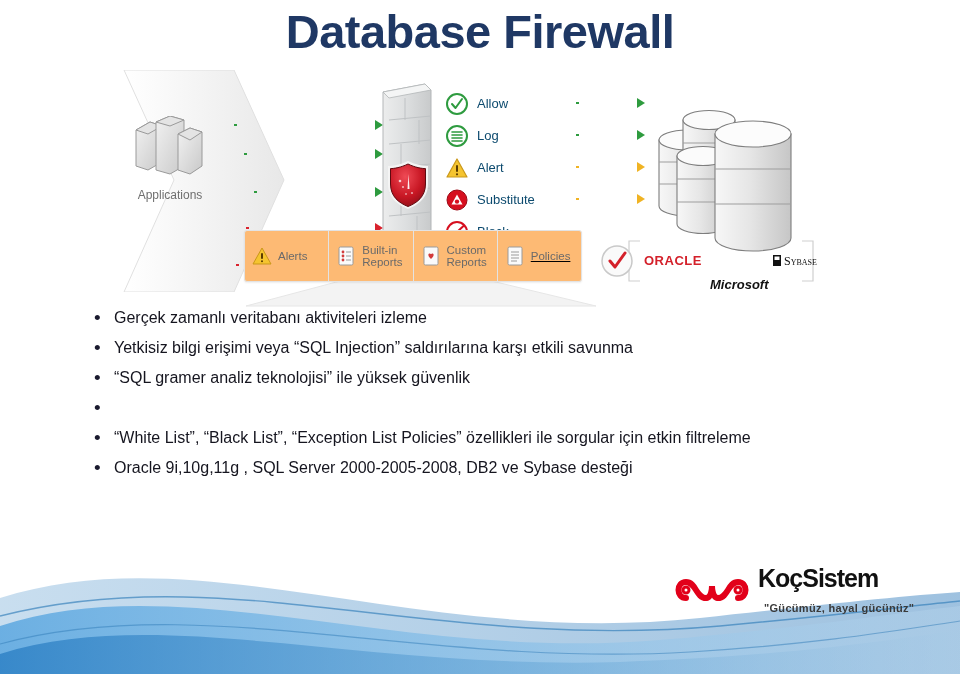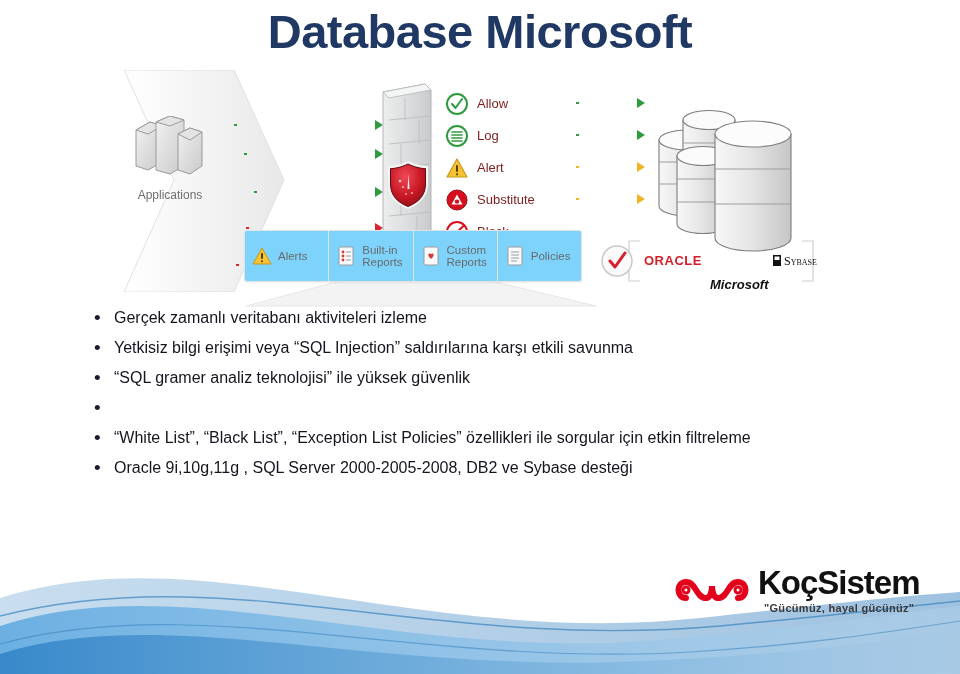--- a/index.html
+++ b/index.html
@@ -76,47 +76,47 @@
   .shield { position: absolute; left: 290px; top: 88px; width: 44px; height: 50px; }
 
   
   .actions { position: absolute; left: 348px; top: 18px; width: 125px; }
   .action {
     display: flex; align-items: center;
     height: 27px; margin-bottom: 5px;
   }
   .action .ic { width: 26px; height: 24px; flex: 0 0 26px; }
   .action .lb {
-    font-size: 13px; color: #7f1d1d;
+    font-size: 13px; color: #0c4a6e;
     margin-left: 7px; white-space: nowrap;
     font-family: "Liberation Sans", sans-serif;
   }
 
   
   .dbs { position: absolute; left: 545px; top: 14px; width: 200px; height: 190px; }
 
   
   .funnel { position: absolute; left: 150px; top: 200px; width: 350px; height: 36px; }
 
   
   .toolbar {
     position: absolute; left: 148px; top: 158px;
     width: 338px; height: 52px;
-    background: #7dd3fc;
+    background: #fdba74;
     border: 1px solid #e3e3e3;
     border-radius: 3px;
     display: flex;
     box-shadow: 0 1px 2px rgba(0,0,0,.07);
   }
   .tb-item {
     flex: 1; display: flex; align-items: center; justify-content: flex-start;
     padding-left: 6px; gap: 5px;
     border-right: 1px solid #e3e3e3;
   }
-  .tb-item:last-child { border-right: none; }
+  .tb-item:last-child { border-right: none; text-decoration: underline; }
   .tb-item .tl {
     font-size: 11.5px; color: #6a6a6a; line-height: 12.5px;
     font-family: "Liberation Sans", sans-serif;
   }
 
   
   .vendors {
     position: absolute; left: 500px; top: 168px;
     width: 218px; height: 42px;
     display: flex; align-items: center;
@@ -152,35 +152,35 @@
     color: #15151f;
     font-family: "Liberation Sans", sans-serif;
     text-align: right;
   }
 
   
   #waves { position: absolute; left: 0; bottom: 0; width: 960px; height: 130px; }
   #logo { position: absolute; left: 672px; top: 566px; width: 250px; height: 60px; }
   .logo-word {
     position: absolute; left: 86px; top: -2px;
-    font-size: 33px; font-weight: bold; color: #111;
+    font-size: 25px; font-weight: bold; color: #111;
     letter-spacing: -1px; font-family: "Liberation Sans", sans-serif;
     white-space: nowrap;
   }
   .logo-tag {
     position: absolute; left: 92px; top: 36px;
     font-size: 11px; color: #3a3a3a; font-weight: bold;
     letter-spacing: .3px; font-family: "Liberation Sans", sans-serif;
     white-space: nowrap;
   }
 </style>
 </head>
 <body>
 
-<div id="slide-title">Database Microsoft</div>
+<div id="slide-title">Database Firewall</div>
 
 <div id="diagram">
   <div class="wrap">
 
     <svg class="chevron" viewBox="0 0 200 222">
       <defs>
         <linearGradient id="chg" x1="0" y1="0" x2="1" y2="0">
           <stop offset="0" stop-color="#ffffff"></stop>
           <stop offset="1" stop-color="#e8e8e8"></stop>
         </linearGradient>

